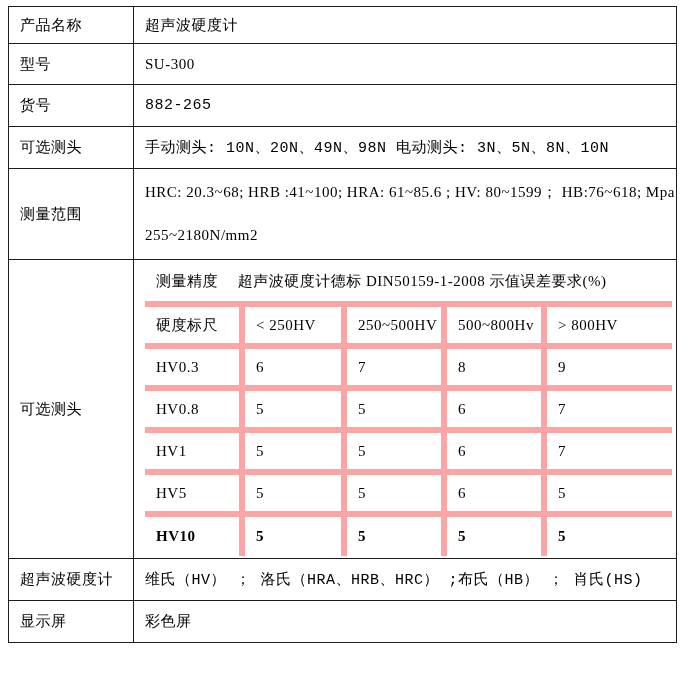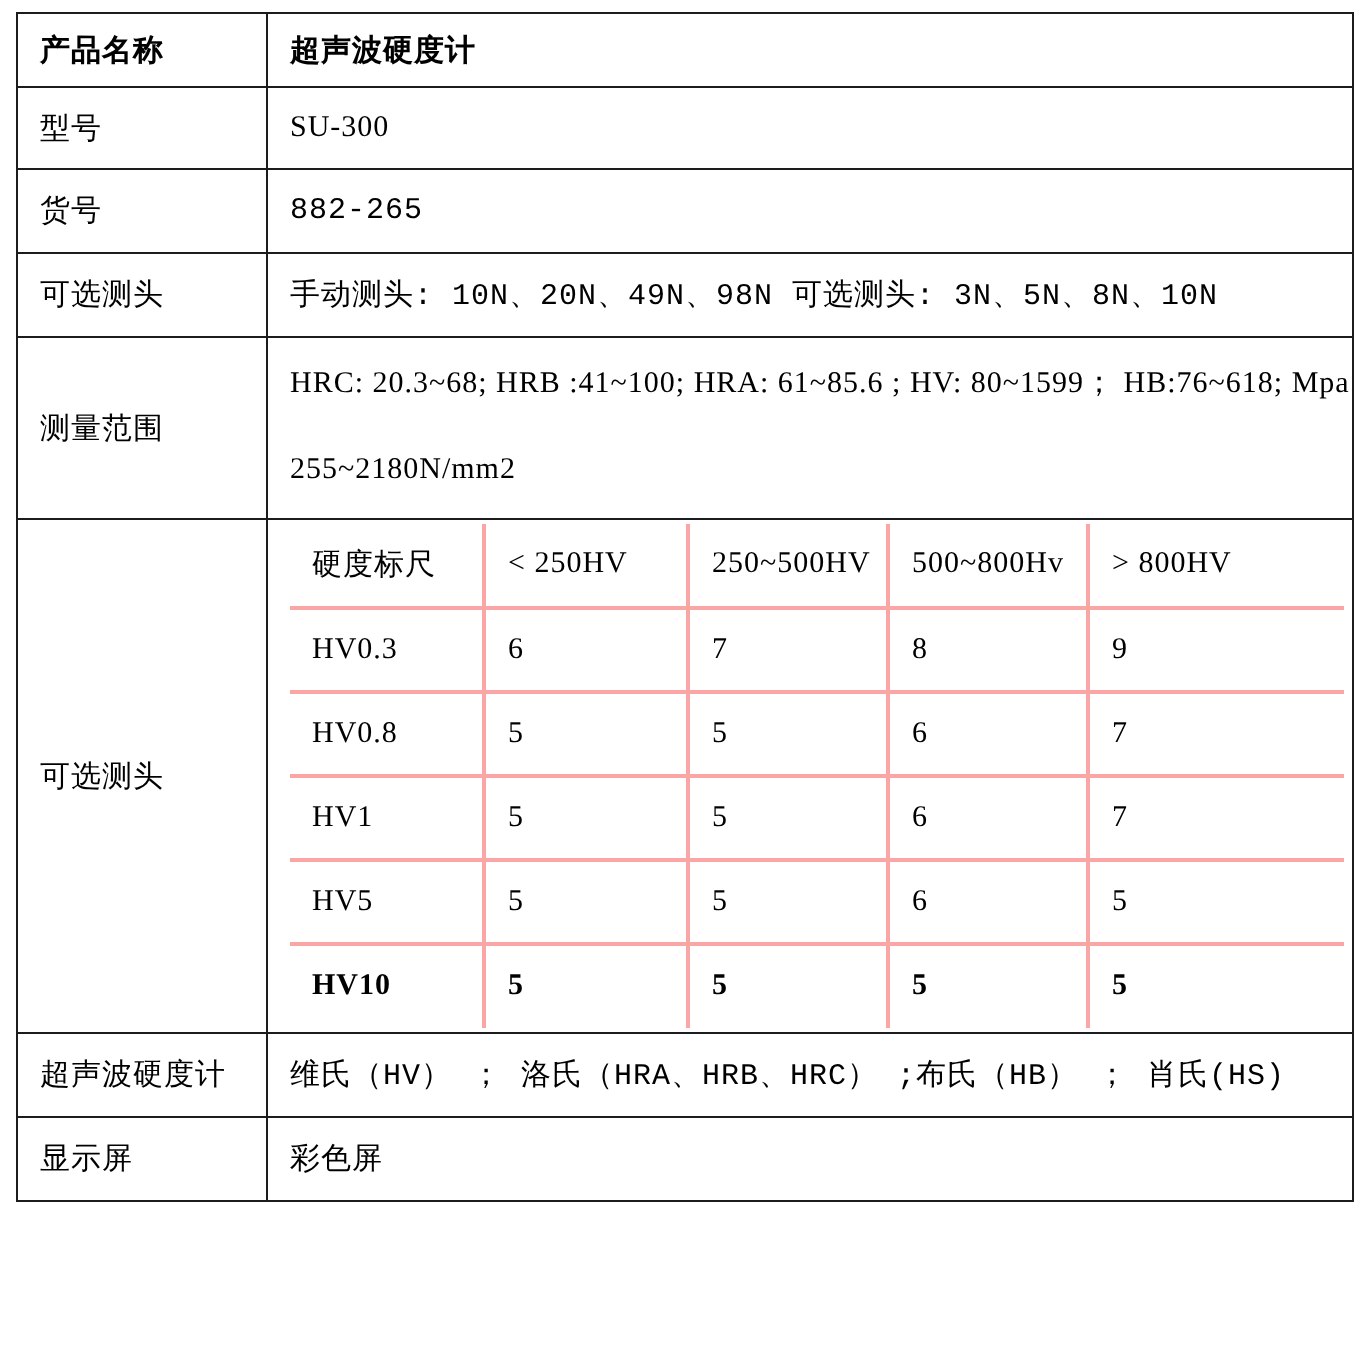--- a/index.html
+++ b/index.html
@@ -15,34 +15,34 @@
   }
   .spec-table td{
     border:1px solid #1c1c1c;
     vertical-align:middle;
     padding:2px 4px 2px 11px;
     letter-spacing:0.5px;
     overflow:hidden;
     background:#ffffff;
   }
   .label-cell{letter-spacing:2px;padding-left:9px;}
-  .bold-row td{font-weight:bold;border-radius:12px;}
+  .bold-row td{font-weight:normal;border-radius:12px;}
   tr.r-title{height:37px;}
   tr.r-std{height:41px;}
   tr.r-range{height:90px;}
   tr.r-foot{height:42px;font-family:Liberation Mono, monospace;}
   .range-line{line-height:43px;white-space:nowrap;}
   
   .nest-cell{padding:0;}
   .nest{
     width:100%;border-collapse:collapse;table-layout:fixed;
     font-size:15px;
   }
   .nest td{
-    border:2px solid #fca5a5;
+    border:6px solid #fca5a5;
     padding:2px 4px 2px 11px;
     letter-spacing:0.5px;
     vertical-align:middle;
   }
   .nest tr{height:42px;}
   .nest tr td:first-child{border-left:none;}
   .nest tr td:last-child{border-right:none;}
   .nest tr:first-child td{border-top:none;}
   .nest tr:last-child td{border-bottom:none;font-weight:bold;}
 </style>
@@ -66,21 +66,21 @@
     <td>SU-300</td>
   </tr>
 
   <tr class="r-foot">
     <td class="label-cell">货号</td>
     <td>882-265</td>
   </tr>
 
   <tr class="r-foot">
     <td class="label-cell">可选测头</td>
-    <td>手动测头: 10N、20N、49N、98N   可选测头: 3N、5N、8N、10N</td>
+    <td>手动测头: 10N、20N、49N、98N   电动测头: 3N、5N、8N、10N</td>
   </tr>
 
   <tr class="r-range">
     <td class="label-cell">测量范围</td>
     <td>
       <div class="range-line">HRC: 20.3~68; HRB :41~100; HRA: 61~85.6 ; HV: 80~1599；  HB:76~618;    Mpa</div>
       <div class="range-line">255~2180N/mm2</div>
     </td>
   </tr>
 
@@ -89,20 +89,23 @@
     <td class="nest-cell">
       <table class="nest">
         <colgroup>
           <col style="width:97px">
           <col style="width:102px">
           <col style="width:100px">
           <col style="width:100px">
           <col>
         </colgroup>
         <tbody>
+              <tr>
+          <td colspan="5">测量精度　 超声波硬度计德标 DIN50159-1-2008 示值误差要求(%)</td>
+        </tr>
         <tr>
           <td>硬度标尺</td>
           <td>&lt; 250HV</td>
           <td>250~500HV</td>
           <td>500~800Hv</td>
           <td>&gt; 800HV</td>
         </tr>
         <tr>
           <td>HV0.3</td>
           <td>6</td>

